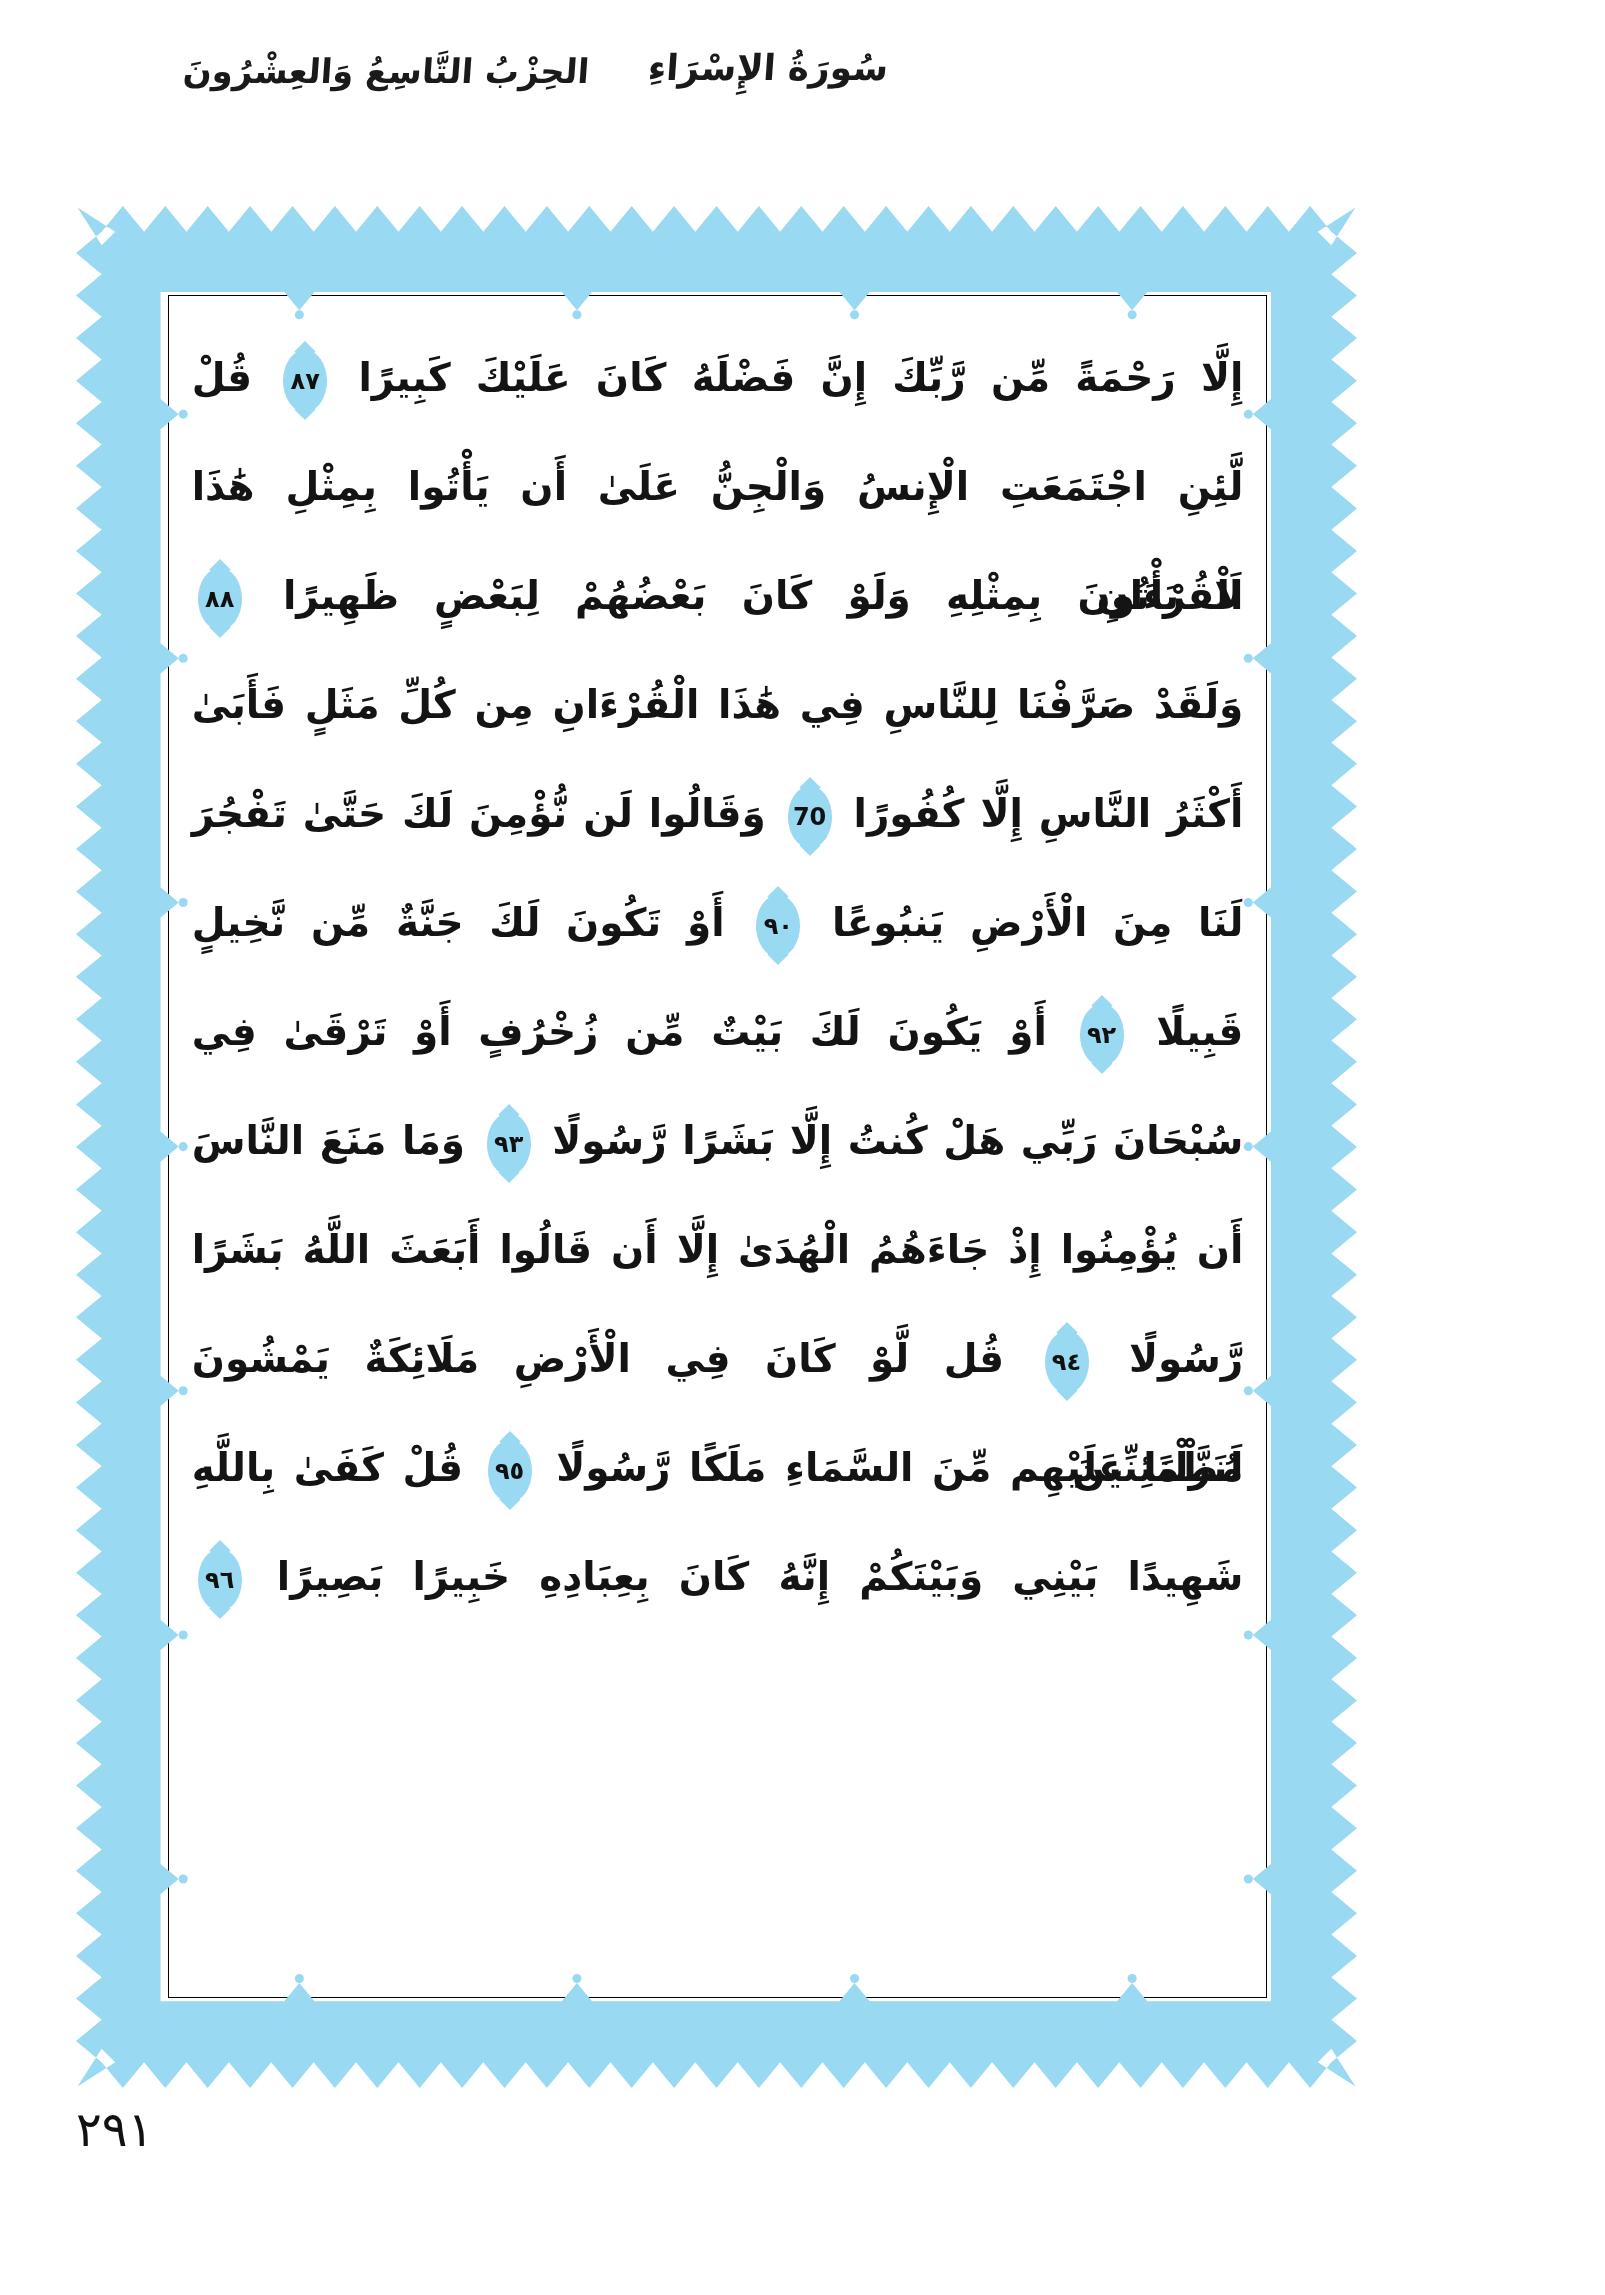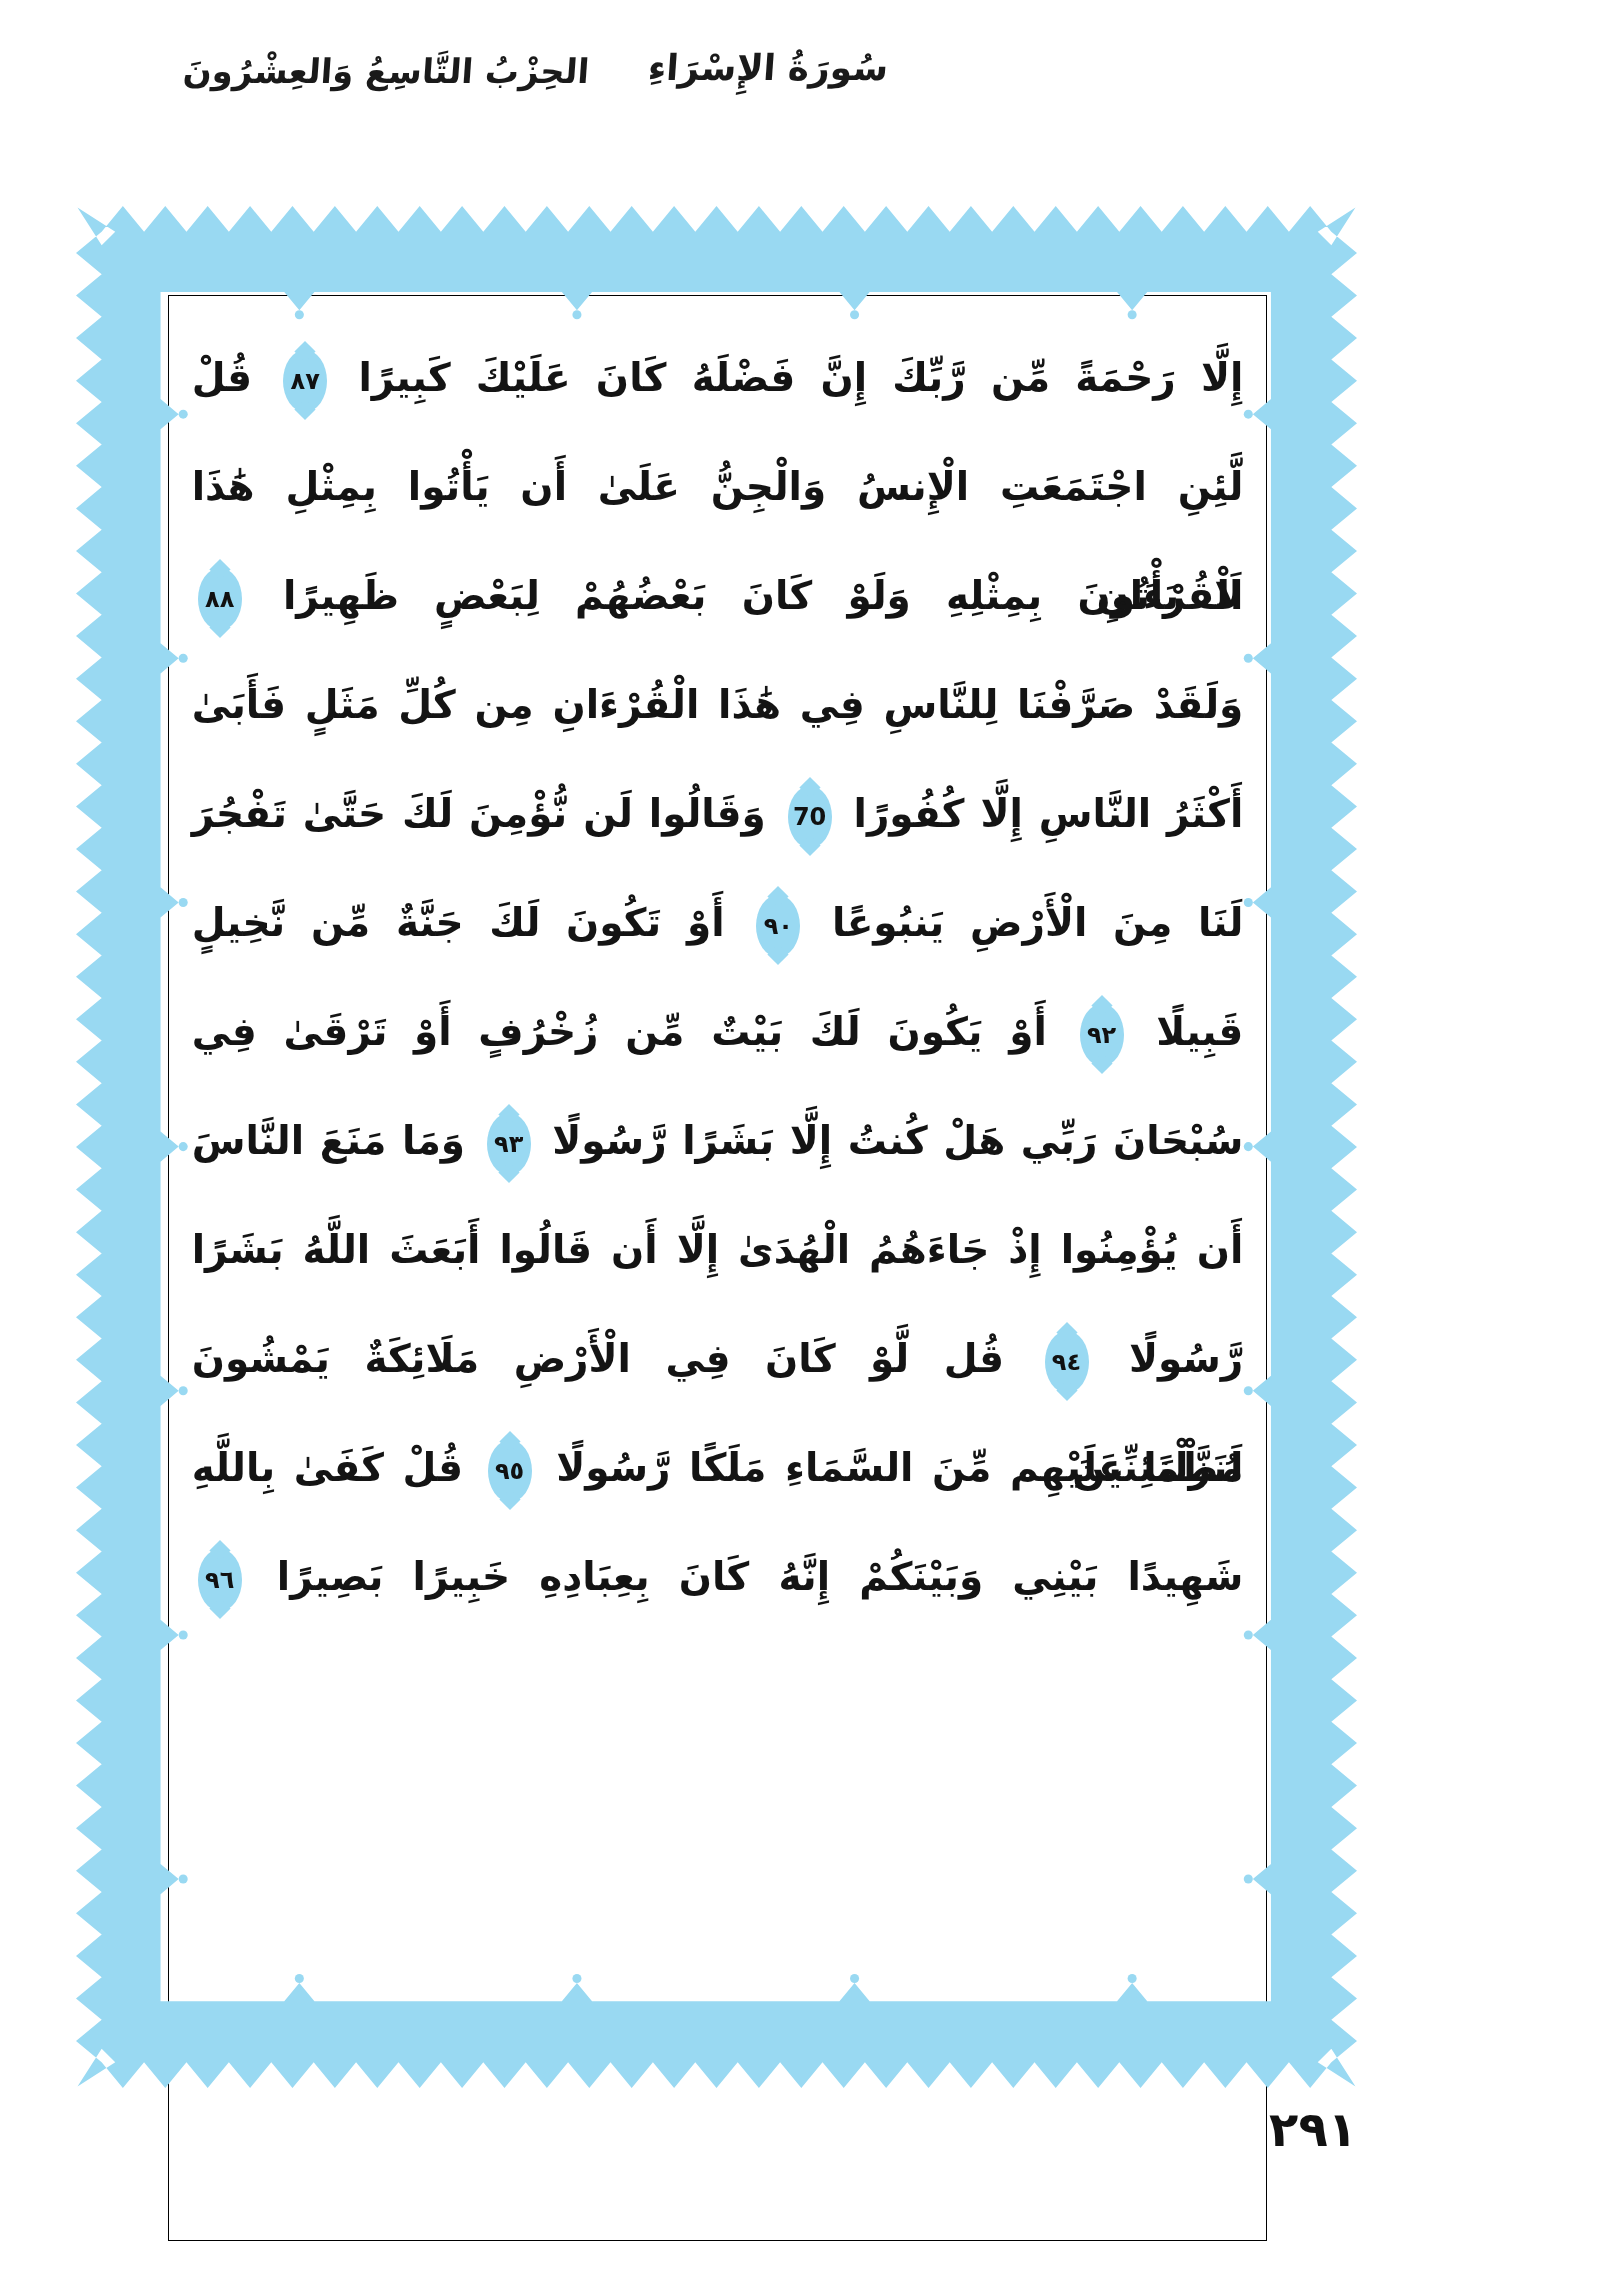--- a/index.html
+++ b/index.html
@@ -30,21 +30,21 @@
     left:76px;top:206px;
     width:1281px;height:1882px;
     z-index:3;
     pointer-events:none;
   }
 
   
   .panel{
     position:absolute;
     left:168px;top:295px;
-    width:1099px;height:1946px;
+    width:1099px;height:1703px;
     background:#ffffff;
     border:1.5px solid #000000;
     box-sizing:border-box;
     z-index:2;
     padding:27px 22.7px 0 22.7px;
   }
   .line{
     direction:rtl;
     height:109px;
     line-height:109px;
@@ -81,23 +81,23 @@
     transform:translateX(-50%) rotate(45deg);
   }
   .verse-marker::before{top:-5.3px;}
   .verse-marker::after{bottom:-5.3px;}
 
   
   .page-number{
     position:absolute;
     left:76px;top:2101px;
     width:1281px;
-    text-align:right;
+    text-align:left;
     font-size:48px;
-    font-weight:bold;
+    font-weight:normal;
     color:#111111;
     direction:rtl;
   }
 </style>
 </head>
 <body>
 
 <div class="page">
 
   <div class="hdr hdr-left">الحِزْبُ التَّاسِعُ وَالعِشْرُونَ</div>

